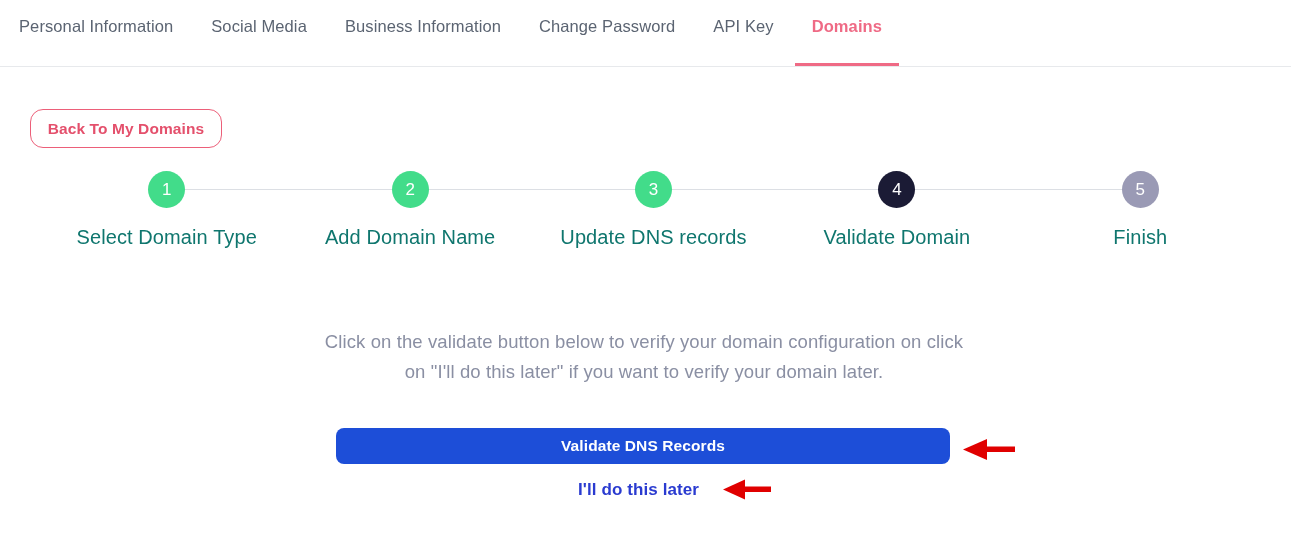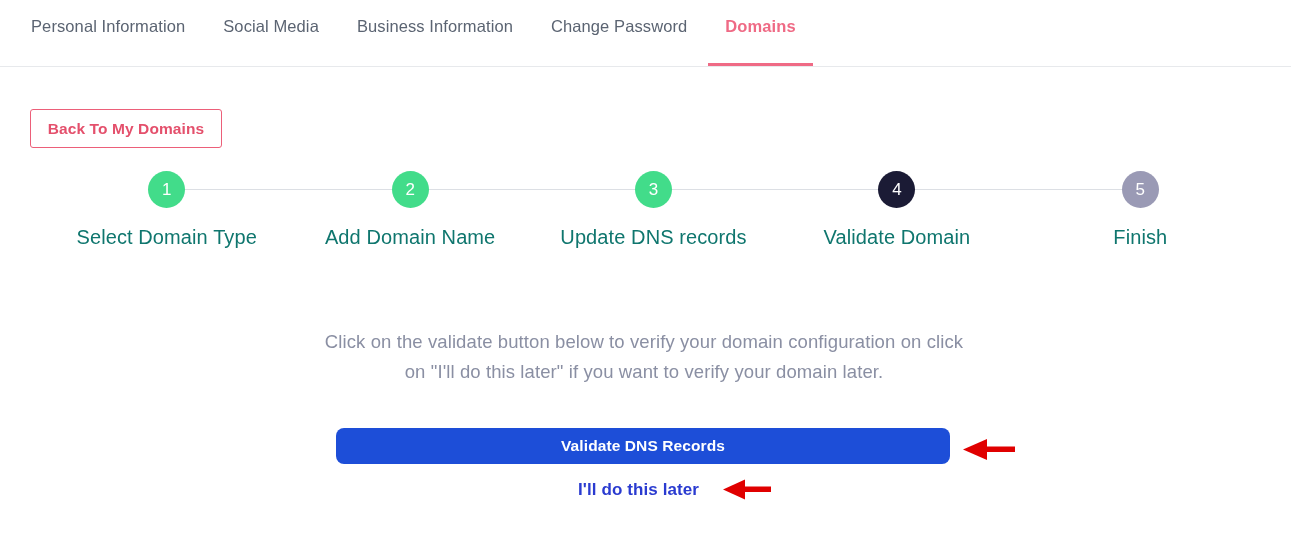--- a/index.html
+++ b/index.html
@@ -20,21 +20,20 @@
   
   .nav {
     position: absolute;
     left: 0;
     top: 0;
     width: 1291px;
     height: 67px;
     border-bottom: 1px solid #e7e9ec;
     display: flex;
     align-items: flex-end;
-    padding-left: 12px;
   }
   .nav-tab {
     position: relative;
     height: 66px;
     display: flex;
     align-items: center;
     padding: 0 19px;
     font-size: 16.5px;
     color: #5b6472;
     white-space: nowrap;
@@ -57,21 +56,21 @@
   }
 
   
   .back-btn {
     position: absolute;
     left: 30px;
     top: 109px;
     width: 192px;
     height: 39px;
     border: 1px solid #ec5f79;
-    border-radius: 3px;
+    border-radius: 13px;
     background: #ffffff;
     color: #e4506c;
     font-family: "Liberation Sans", sans-serif;
     font-size: 15.5px;
     font-weight: bold;
     cursor: pointer;
     letter-spacing: 0.1px;
     padding: 0;
   }
 
@@ -189,20 +188,23 @@
   </div>
   <div class="nav-tab">
     <span>Social Media</span>
   </div>
   <div class="nav-tab">
     <span>Business Information</span>
   </div>
   <div class="nav-tab">
     <span>Change Password</span>
   </div>
+  <div class="nav-tab">
+    <span>API Key</span>
+  </div>
   <div class="nav-tab active">
     <span>Domains</span>
   </div>
 </div>
 
 <button class="back-btn">Back To My Domains</button>
 
 <div class="stepper">
   <div class="track"></div>
   <div class="steps">

